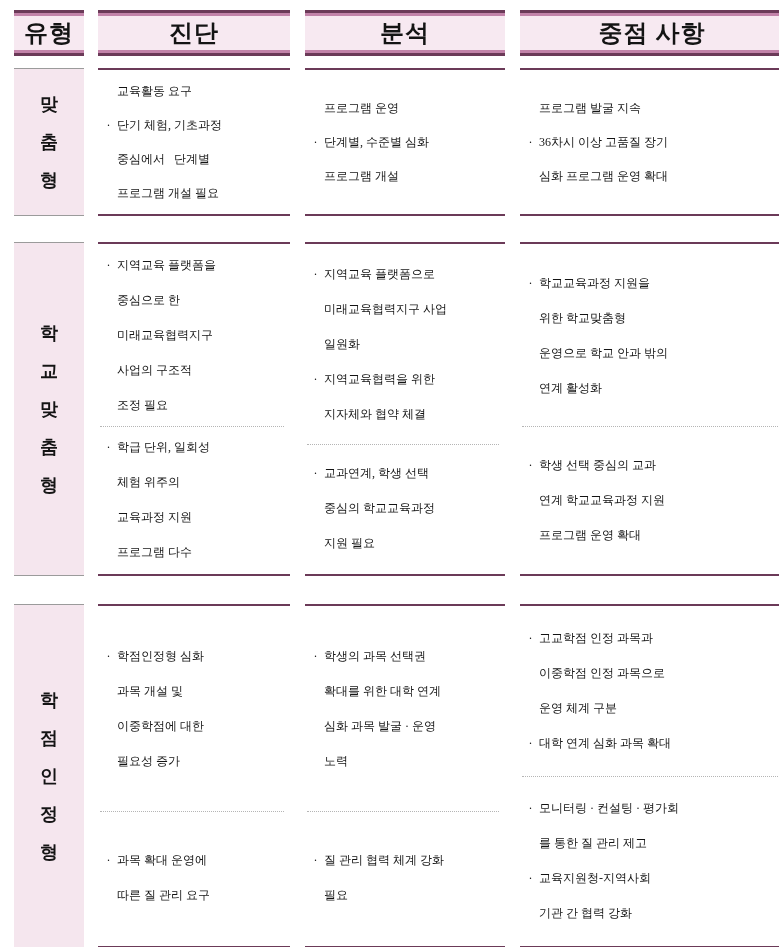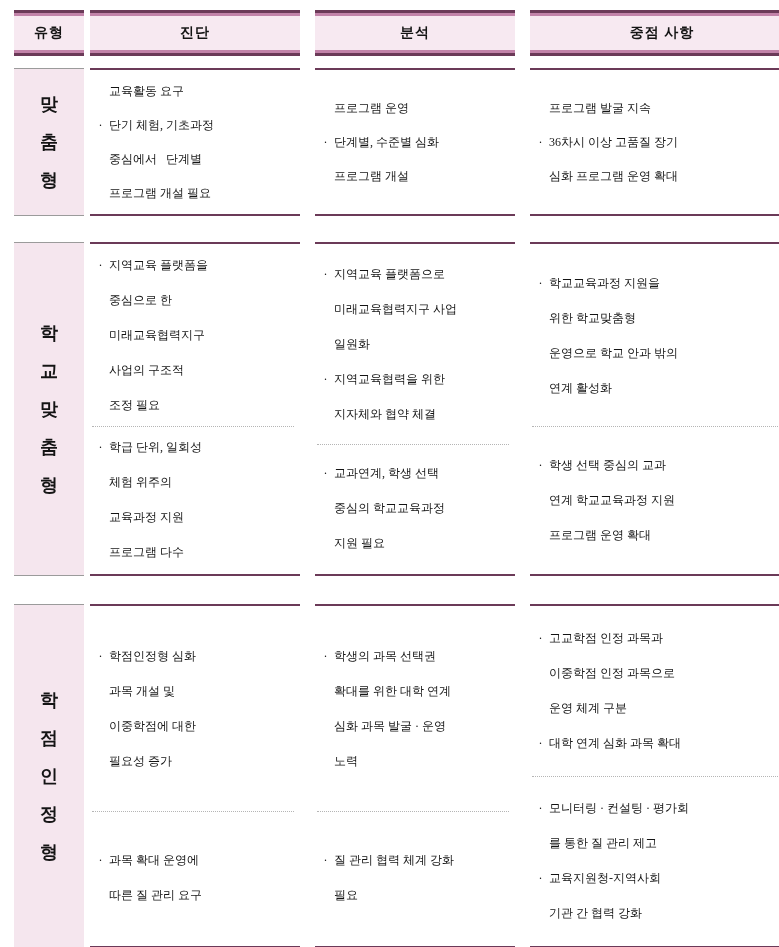--- a/index.html
+++ b/index.html
@@ -17,37 +17,37 @@
     width: 779px; height: 947px;
     background: #ffffff;
     overflow: hidden;
     font-family: "Liberation Serif", "DejaVu Serif", serif;
     color: var(--text);
   }
   .page { padding: 10px 15px 0 14px; }
 
   .grid-row { display: flex; align-items: stretch; }
   .col-type     { width: 70px;  flex: none; }
-  .col-diag     { width: 210px; flex: none; margin-left: 6px; }
+  .col-diag     { width: 192px; flex: none; margin-left: 14px; }
   .col-analysis { width: 200px; flex: none; margin-left: 15px; }
   .col-focus    { width: 264px; flex: none; margin-left: 15px; }
 
   
   .hcell {
     height: 46px;
     border-top: 3px solid var(--dark);
     border-bottom: 3px solid var(--dark);
   }
   .hcell-inner {
     height: 100%;
     background: var(--header-bg);
     border-top: 3px solid var(--mauve);
     border-bottom: 3px solid var(--mauve);
     display: flex; align-items: center; justify-content: center;
-    font-weight: bold; font-size: 14px; letter-spacing: 1px;
+    font-weight: bold; font-size: 24px; letter-spacing: 1px;
   }
 
   
   .body-row.r1 { margin-top: 12px; height: 148px; }
   .body-row.r2 { margin-top: 26px; height: 334px; }
   .body-row.r3 { margin-top: 28px; height: 344px; }
 
   .type-cell {
     background: var(--type-bg);
     border-top: 1px solid var(--type-border);

